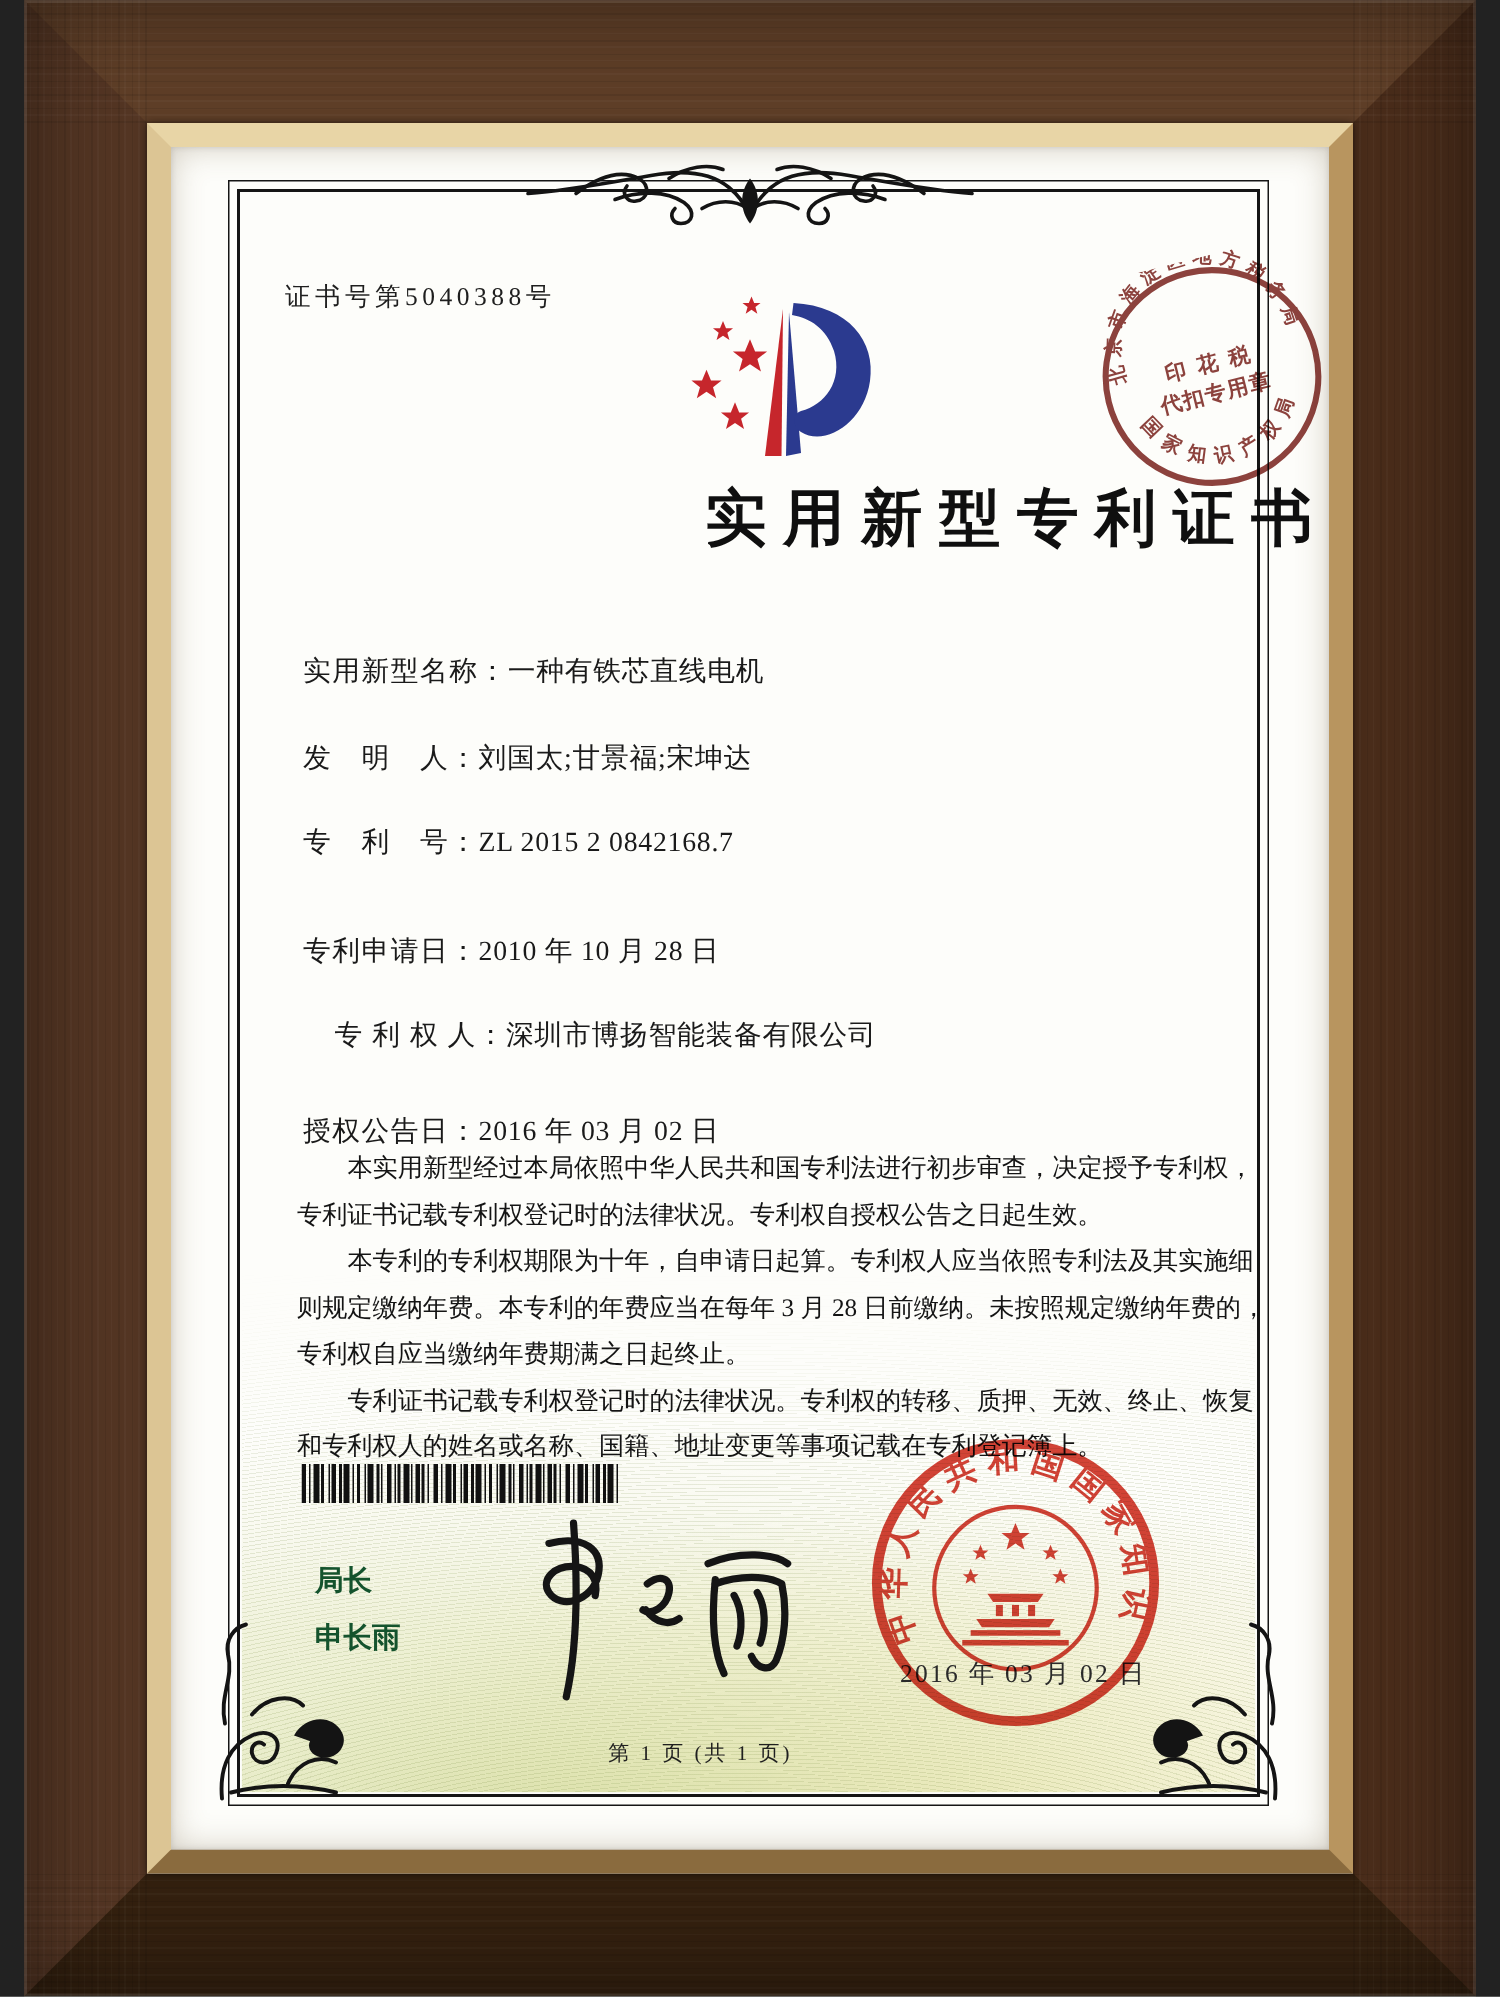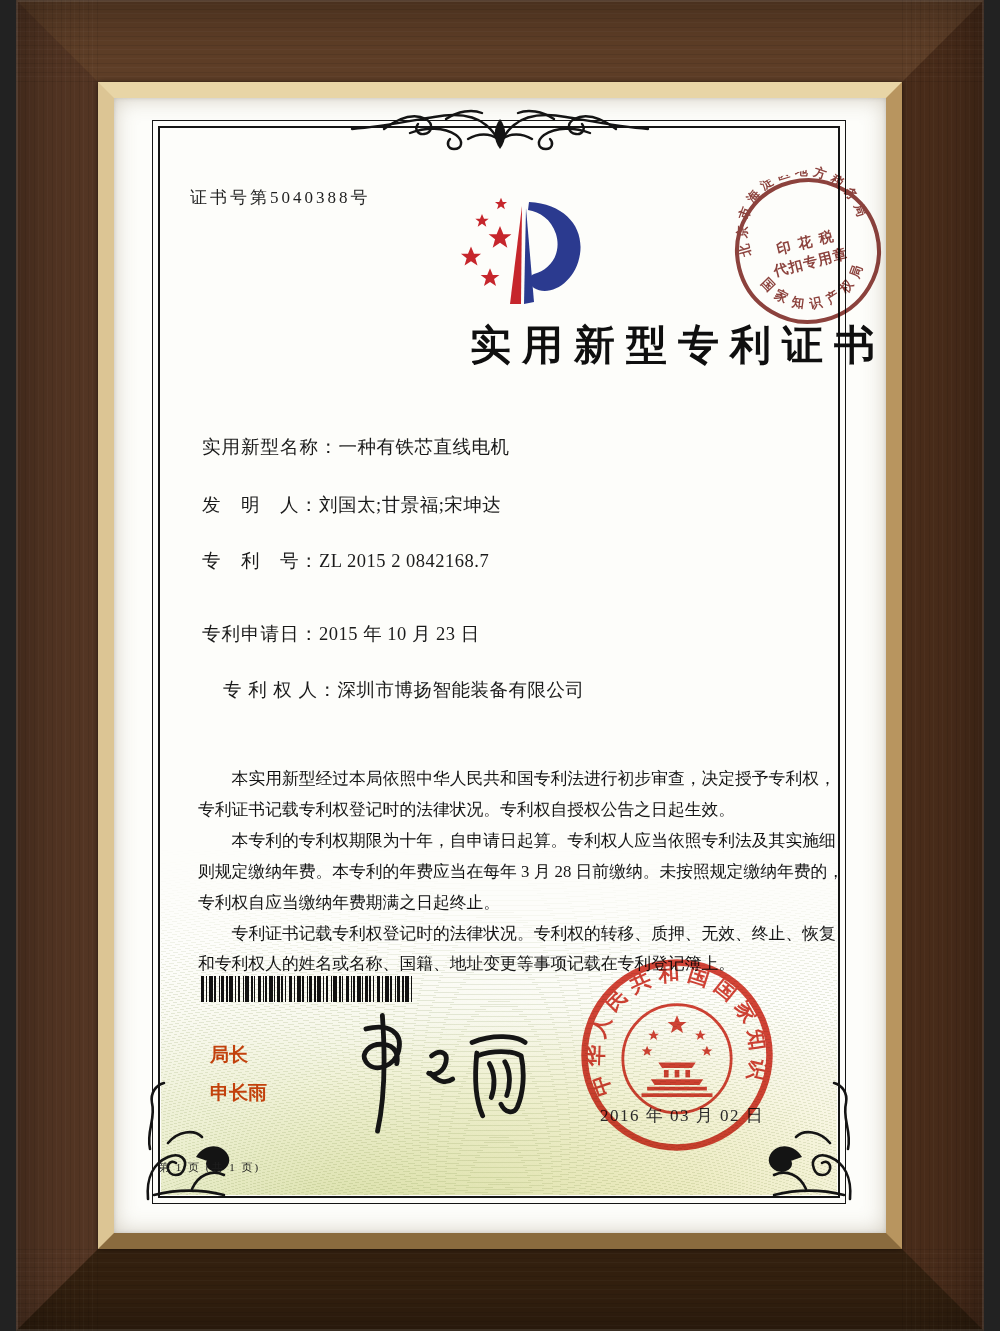--- a/index.html
+++ b/index.html
@@ -59,26 +59,26 @@
   .field-row { height:24px; margin-bottom:34px; white-space:nowrap; }
   .field-row:nth-child(2){ margin-bottom:32px; }
   .field-row:nth-child(3){ margin-bottom:49px; }
   .field-row:nth-child(4){ margin-bottom:32px; }
   .field-row:nth-child(5){ margin-bottom:40px;margin-left:21px; }
   .field-label { letter-spacing:1px; }
   .field-value { letter-spacing:.5px; }
   .body-text { position:absolute; left:84px; top:666px; width:654px; font-size:16.8px; line-height:1.84; color:#141414; }
   .body-text p { text-indent:2em; }
   .barcode { position:absolute; left:87px; top:878px; width:212px; height:26px; }
-  .officer { position:absolute; left:96px; top:938px; font-family:"Liberation Sans","DejaVu Sans",sans-serif; font-weight:bold; font-size:19px; line-height:38px; color:#c2410c; }
+  .officer { position:absolute; left:96px; top:938px; font-family:"Liberation Sans","DejaVu Sans",sans-serif; font-weight:bold; font-size:19px; line-height:38px; color:#14532d; }
   .signature { position:absolute; left:216px; top:902px; width:205px; height:135px; }
   .seal { position:absolute; left:464px; top:858px; width:198px; height:198px; mix-blend-mode:multiply; opacity:.94; }
   .seal-date { position:absolute; left:486px; top:1006px; font-size:17px; letter-spacing:1.5px; color:#2a2a2a; }
   .tax-stamp { position:absolute; left:615px; top:74px; width:158px; height:158px; transform:rotate(-14deg); mix-blend-mode:multiply; opacity:.88; }
-  .footer-page { position:absolute; left:44px; right:110px; top:1062px; text-align:left; font-size:11px; letter-spacing:2px; color:#1f1f1f; }
+  .footer-page { position:absolute; left:44px; right:110px; top:1062px; text-align:center; font-size:14px; letter-spacing:2px; color:#1f1f1f; }
   
   .orn-top { position:absolute; left:50%; top:0px; transform:translateX(-50%); width:300px; height:66px; }
   .orn-bl { position:absolute; left:24px; bottom:30px; width:140px; height:122px; }
   .orn-br { position:absolute; right:26px; bottom:30px; width:140px; height:122px; transform:scaleX(-1); }
 </style>
 </head>
 <body>
 
 <div class="photo">
 
@@ -150,22 +150,23 @@
         <path d="M85 10 C122 12 140 36 136 62 C132 90 106 106 90 96 C84 92 84 84 90 82 C106 78 118 62 112 42 C107 27 96 20 84 18 Z" fill="#2b3a8f"></path>
       </svg>
     </div>
 
     <div class="title">实用新型专利证书</div>
 
     <div class="fields">
       <div class="field-row"><span class="field-label">实用新型名称：</span><span class="field-value">一种有铁芯直线电机</span></div>
       <div class="field-row"><span class="field-label">发　明　人：</span><span class="field-value">刘国太;甘景福;宋坤达</span></div>
       <div class="field-row"><span class="field-label">专　利　号：</span><span class="field-value">ZL 2015 2 0842168.7</span></div>
-      <div class="field-row"><span class="field-label">专利申请日：</span><span class="field-value">2015 年 10 月 23 日</span></div>
+      <div class="field-row"><span class="field-label">专利申请日：</span><span class="field-value">2010 年 10 月 28 日</span></div>
       <div class="field-row"><span class="field-label">专 利 权 人：</span><span class="field-value">深圳市博扬智能装备有限公司</span></div>
+      <div class="field-row"><span class="field-label">授权公告日：</span><span class="field-value">2016 年 03 月 02 日</span></div>
     </div>
 
     <div class="body-text">
       <p>本实用新型经过本局依照中华人民共和国专利法进行初步审查，决定授予专利权，专利证书记载专利权登记时的法律状况。专利权自授权公告之日起生效。</p>
       <p>本专利的专利权期限为十年，自申请日起算。专利权人应当依照专利法及其实施细则规定缴纳年费。本专利的年费应当在每年 3 月 28 日前缴纳。未按照规定缴纳年费的，专利权自应当缴纳年费期满之日起终止。</p>
       <p>专利证书记载专利权登记时的法律状况。专利权的转移、质押、无效、终止、恢复和专利权人的姓名或名称、国籍、地址变更等事项记载在专利登记簿上。</p>
     </div>
 
     <div class="barcode">
       <svg viewBox="0 0 212 26" width="100%" height="100%" preserveAspectRatio="none">

